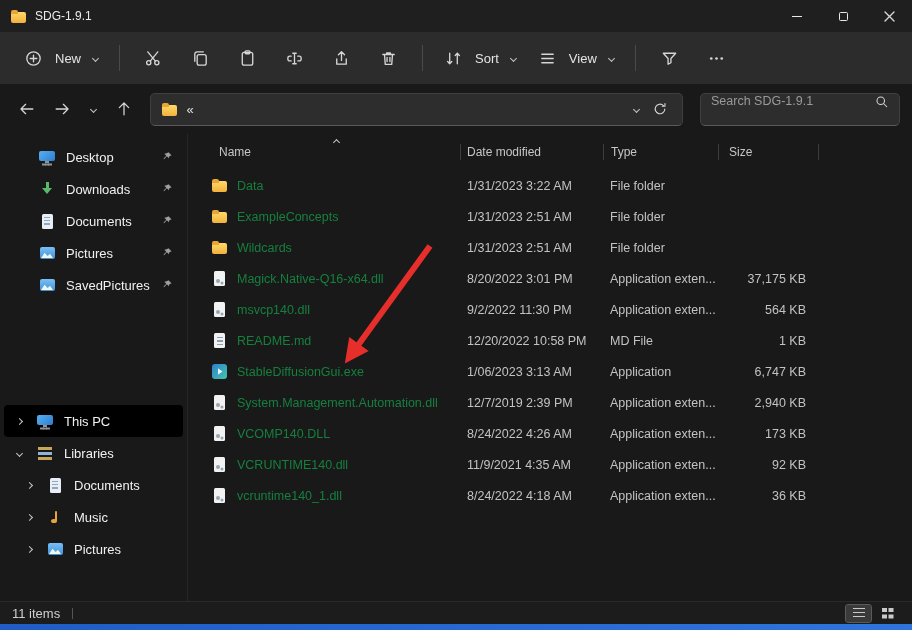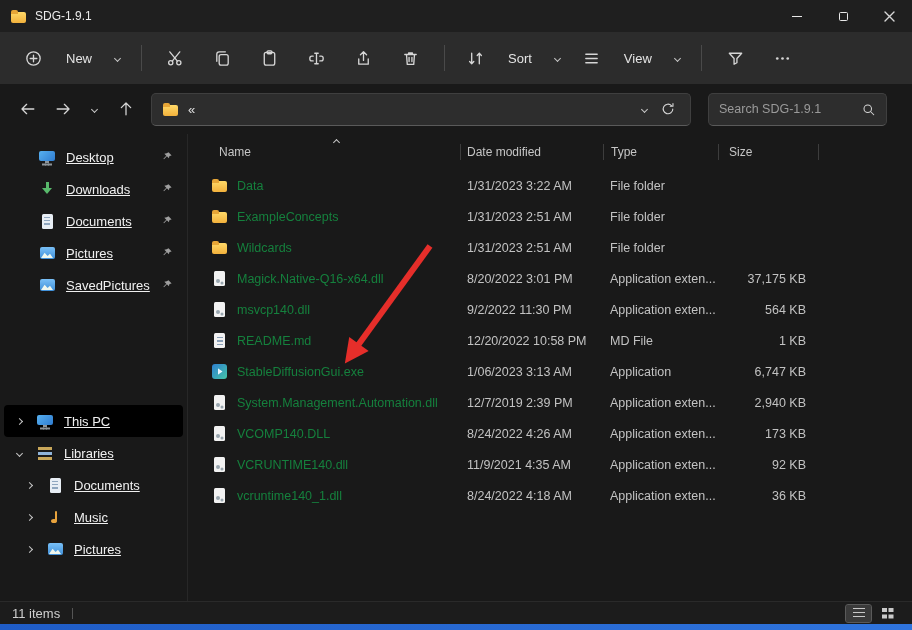--- a/index.html
+++ b/index.html
@@ -71,50 +71,50 @@
   .titlebar { height: 32px; background: #1f1f1f; display: flex; align-items: center; justify-content: space-between; }
   .title-left { display: flex; align-items: center; gap: 8px; padding-left: 10px; }
   .title-text { font-size: 12px; color: #ececec; }
   .win-controls { display: flex; height: 100%; }
   .win-btn { width: 46px; height: 32px; display: flex; align-items: center; justify-content: center; }
   .glyph-min { width: 10px; height: 1px; background: #e8e8e8; }
   .glyph-max { width: 9px; height: 9px; border: 1px solid #e8e8e8; border-radius: 1.5px; }
 
   
   .commandbar { height: 52px; background: #2c2c2c; display: flex; align-items: center; padding: 0 14px; gap: 2px; }
-  .cmd-btn { display: flex; align-items: center; gap: 23px; padding: 8px 10px; border-radius: 4px; color: #e4e4e4; font-size: 13px; }
+  .cmd-btn { display: flex; align-items: center; gap: 12px; padding: 8px 10px; border-radius: 4px; color: #e4e4e4; font-size: 13px; }
   .cmd-btn.icon-only { padding: 8px 13px; }
   .cmd-sep { width: 1px; height: 26px; background: #4a4a4a; margin: 0 9px; flex: 0 0 auto; }
 
   
   .navbar { height: 50px; background: #191919; display: flex; align-items: center; padding: 0 12px; gap: 4px; }
   .nav-btn { width: 31px; height: 31px; display: flex; align-items: center; justify-content: center; border-radius: 4px; }
   .nav-btn.narrow { width: 24px; }
   .addressbox { width: 540px; height: 33px; margin-left: 6px; background: #2d2d2d;
     border: 1px solid #3f3f3f; border-bottom-color: #5a5a5a; border-radius: 5px;
     display: flex; align-items: center; gap: 9px; padding: 0 10px; }
   .addr-text { font-size: 13px; color: #e0e0e0; }
   .refresh-btn { display: flex; align-items: center; justify-content: center; width: 24px; height: 24px; }
-  .searchbox { width: 179px; height: 33px; margin-left: 13px; background: #2d2d2d;
+  .searchbox { width: 200px; height: 33px; margin-left: 13px; background: #2d2d2d;
     border: 1px solid #3f3f3f; border-bottom-color: #5a5a5a; border-radius: 5px;
-    display: flex; align-items: center; gap: 6px; padding: 0 10px; }
+    display: flex; align-items: flex-start; gap: 6px; padding: 0 10px; }
   .searchbox input { flex: 1; background: transparent; border: none; outline: none;
     color: #cfcfcf; font-size: 12.5px; font-family: inherit; min-width: 0; }
   .searchbox input::placeholder { color: #9a9a9a; }
 
   
   .bodyrow { display: flex; height: 467px; }
   .sidebar { width: 187px; padding-top: 7px; overflow: hidden; flex: 0 0 auto; }
   .side-item { height: 32px; display: flex; align-items: center; gap: 10px;
     margin: 0 4px; padding: 0 8px; border-radius: 4px; font-size: 13px; color: #f0f0f0; }
   .side-item.pinned { padding-left: 34px; }
   .side-item.child { padding-left: 18px; }
   .side-item.selected { background: #000000; }
   .chev-slot { width: 14px; display: flex; justify-content: center; flex: 0 0 auto; }
-  .slabel { white-space: nowrap; overflow: hidden; text-decoration: underline; }
+  .slabel { white-space: nowrap; overflow: hidden; }
   .pin { margin-left: auto; display: flex; align-items: center; padding-right: 2px; }
   .side-spacer { height: 104px; }
 
   .main { flex: 1; border-left: 1px solid #272727; position: relative; }
   .colheaders { height: 36px; display: grid; grid-template-columns: 272px 143px 115px 100px 1fr;
     align-items: center; font-size: 12px; color: #c6c6c6; position: relative; }
   .colh { position: relative; height: 100%; display: flex; align-items: center; }
   .colh.c-name { padding-left: 31px; }
   .colh.c-date { padding-left: 7px; }
   .colh.c-type { padding-left: 8px; }

